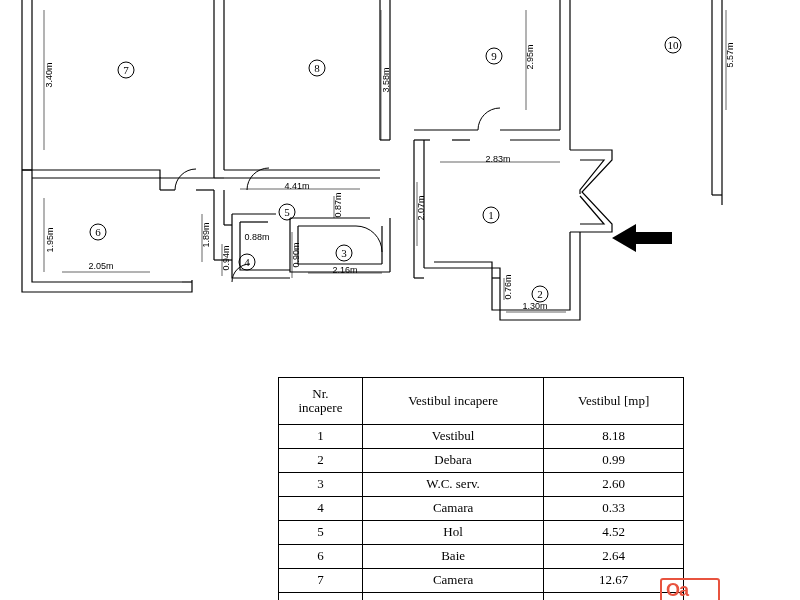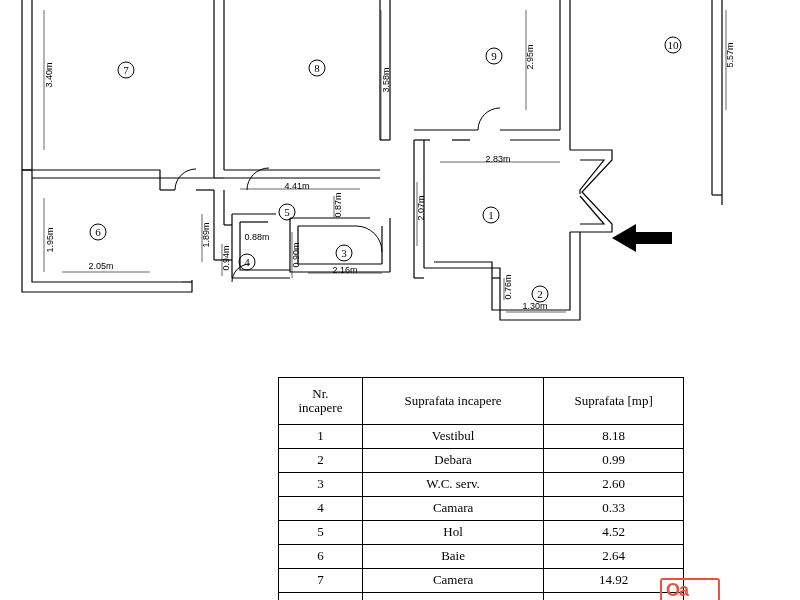--- a/index.html
+++ b/index.html
@@ -250,22 +250,22 @@
           <col class="c1">
           <col class="c2">
           <col class="c3">
         </colgroup>
       <thead>
         <tr>
           <th>
             <span>Nr.</span><br>
             <span>incapere</span>
           </th>
-          <th>Suprafata incapere</th>
-          <th>Suprafata [mp]</th>
+          <th>Vestibul incapere</th>
+          <th>Vestibul [mp]</th>
         </tr>
       </thead>
       <tbody id="rooms-tbody">
           <tr>
             <td>1</td>
             <td>Vestibul</td>
             <td>8.18</td>
           </tr>
           <tr>
             <td>2</td>
@@ -288,21 +288,21 @@
             <td>4.52</td>
           </tr>
           <tr>
             <td>6</td>
             <td>Baie</td>
             <td>2.64</td>
           </tr>
           <tr>
             <td>7</td>
             <td>Camera</td>
-            <td>14.92</td>
+            <td>12.67</td>
           </tr>
           <tr>
             <td>8</td>
             <td>Camera</td>
             <td>11.17</td>
           </tr>
         </tbody>
     </table>
   </div>
 

